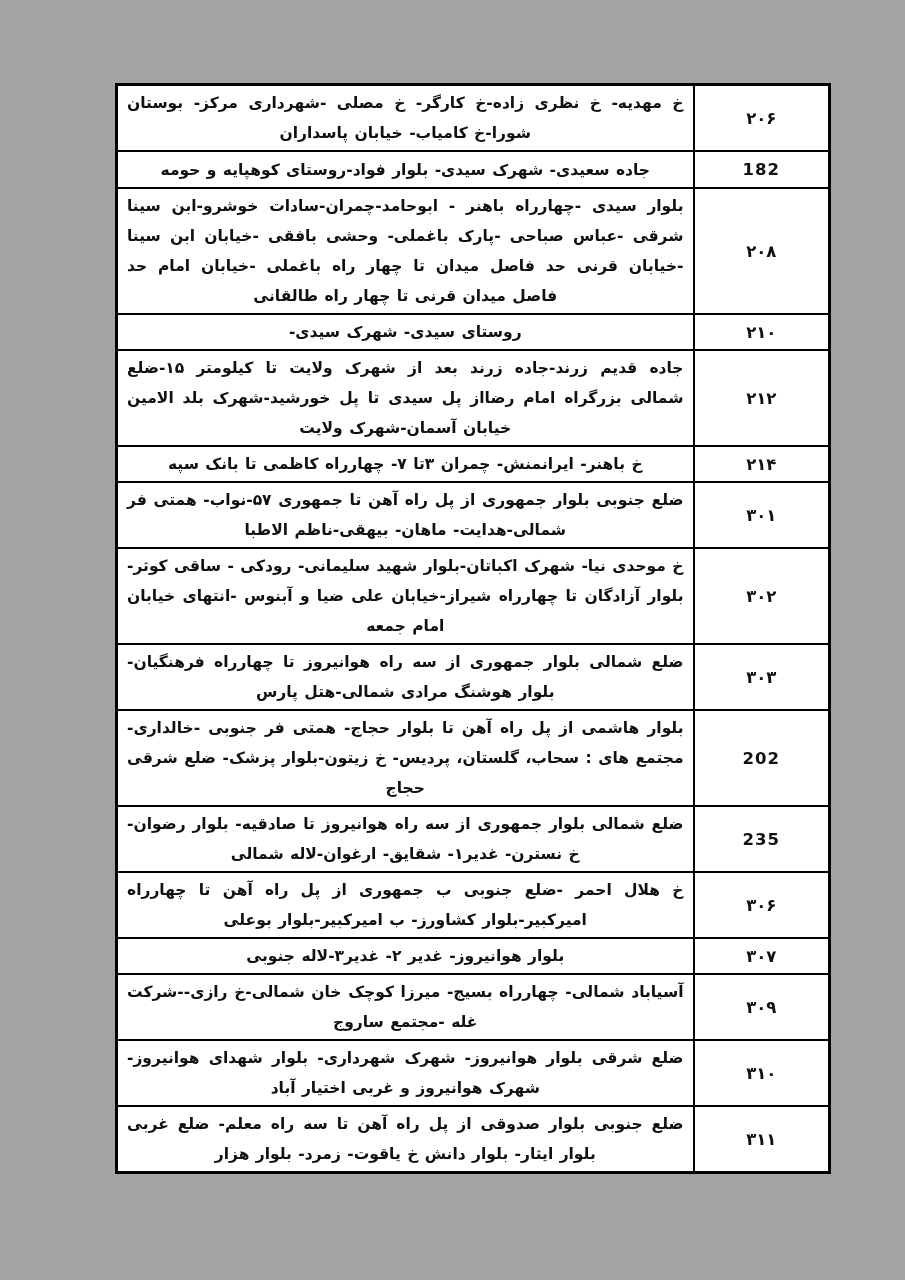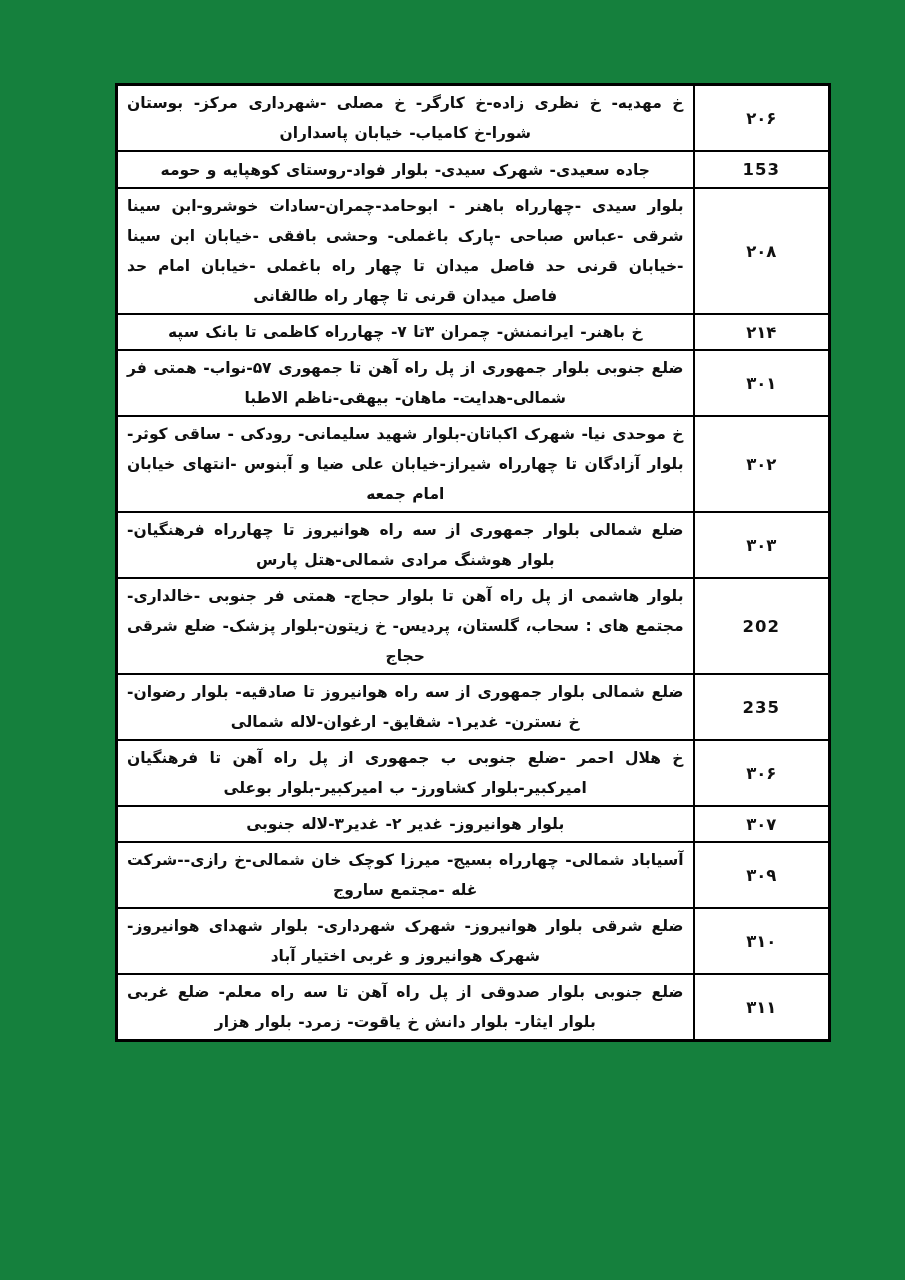--- a/index.html
+++ b/index.html
@@ -8,21 +8,21 @@
     width: 905px;
     height: 1280px;
     background: #ffffff;
     overflow: hidden;
     font-family: "DejaVu Sans", sans-serif;
   }
   .page {
     position: relative;
     width: 905px;
     height: 1280px;
-    background: #15803d;
+    background: #a3a3a3;
   }
   table.routes {
     position: absolute;
     left: 115px;
     top: 83px;
     width: 713px;
     border-collapse: collapse;
     table-layout: fixed;
     background: #ffffff;
     border: 3px solid #000000;
@@ -60,25 +60,33 @@
       <col style="width:577px">
       <col style="width:136px">
     </colgroup>
     <tbody>
       <tr style="height:60px">
         <td class="desc">خ مهدیه- خ نظری زاده-خ کارگر- خ مصلی -شهرداری مرکز- بوستان شورا-خ کامیاب- خیابان پاسداران</td>
         <td class="num">۲۰۶</td>
       </tr>
       <tr style="height:37px">
         <td class="desc">جاده سعیدی- شهرک سیدی- بلوار فواد-روستای کوهپایه و حومه</td>
-        <td class="num">153</td>
+        <td class="num">182</td>
       </tr>
       <tr style="height:113px">
         <td class="desc">بلوار سیدی -چهارراه باهنر - ابوحامد-چمران-سادات خوشرو-ابن سینا شرقی -عباس صباحی -پارک باغملی- وحشی بافقی -خیابان ابن سینا -خیابان قرنی حد فاصل میدان تا چهار راه باغملی -خیابان امام حد فاصل میدان قرنی تا چهار راه طالقانی</td>
         <td class="num">۲۰۸</td>
+      </tr>
+      <tr style="height:29px">
+        <td class="desc">روستای سیدی- شهرک سیدی-</td>
+        <td class="num">۲۱۰</td>
+      </tr>
+      <tr style="height:91px">
+        <td class="desc">جاده قدیم زرند-جاده زرند بعد از شهرک ولایت تا کیلومتر ۱۵-ضلع شمالی بزرگراه امام رضااز پل سیدی تا پل خورشید-شهرک بلد الامین خیابان آسمان-شهرک ولایت</td>
+        <td class="num">۲۱۲</td>
       </tr>
       <tr style="height:25px">
         <td class="desc">خ باهنر- ایرانمنش- چمران ۳تا ۷- چهارراه کاظمی تا بانک سپه</td>
         <td class="num">۲۱۴</td>
       </tr>
       <tr style="height:61px">
         <td class="desc">ضلع جنوبی بلوار جمهوری از پل راه آهن تا جمهوری ۵۷-نواب- همتی فر شمالی-هدایت- ماهان- بیهقی-ناظم الاطبا</td>
         <td class="num">۳۰۱</td>
       </tr>
       <tr style="height:61px">
@@ -91,21 +99,21 @@
       </tr>
       <tr style="height:60px">
         <td class="desc">بلوار هاشمی از پل راه آهن تا بلوار حجاج- همتی فر جنوبی -خالداری- مجتمع های : سحاب، گلستان، پردیس- خ زیتون-بلوار پزشک- ضلع شرقی حجاج</td>
         <td class="num">202</td>
       </tr>
       <tr style="height:60px">
         <td class="desc">ضلع شمالی بلوار جمهوری از سه راه هوانیروز تا صادقیه- بلوار رضوان- خ نسترن- غدیر۱- شقایق- ارغوان-لاله شمالی</td>
         <td class="num">235</td>
       </tr>
       <tr style="height:61px">
-        <td class="desc">خ هلال احمر -ضلع جنوبی ب جمهوری از پل راه آهن تا فرهنگیان امیرکبیر-بلوار کشاورز- ب امیرکبیر-بلوار بوعلی</td>
+        <td class="desc">خ هلال احمر -ضلع جنوبی ب جمهوری از پل راه آهن تا چهارراه امیرکبیر-بلوار کشاورز- ب امیرکبیر-بلوار بوعلی</td>
         <td class="num">۳۰۶</td>
       </tr>
       <tr style="height:28px">
         <td class="desc">بلوار هوانیروز- غدیر ۲- غدیر۳-لاله جنوبی</td>
         <td class="num">۳۰۷</td>
       </tr>
       <tr style="height:60px">
         <td class="desc">آسیاباد شمالی- چهارراه بسیج- میرزا کوچک خان شمالی-خ رازی--شرکت غله -مجتمع ساروج</td>
         <td class="num">۳۰۹</td>
       </tr>

